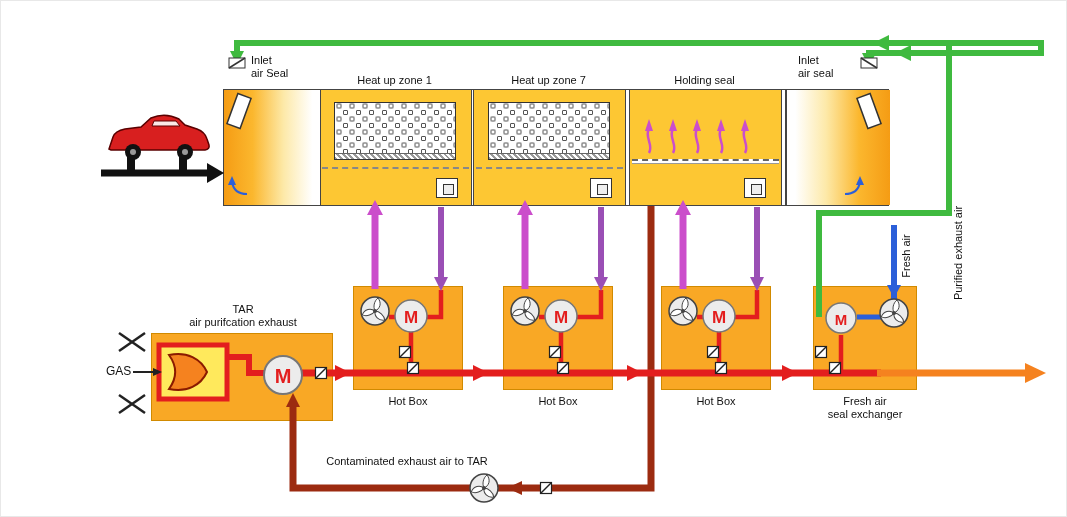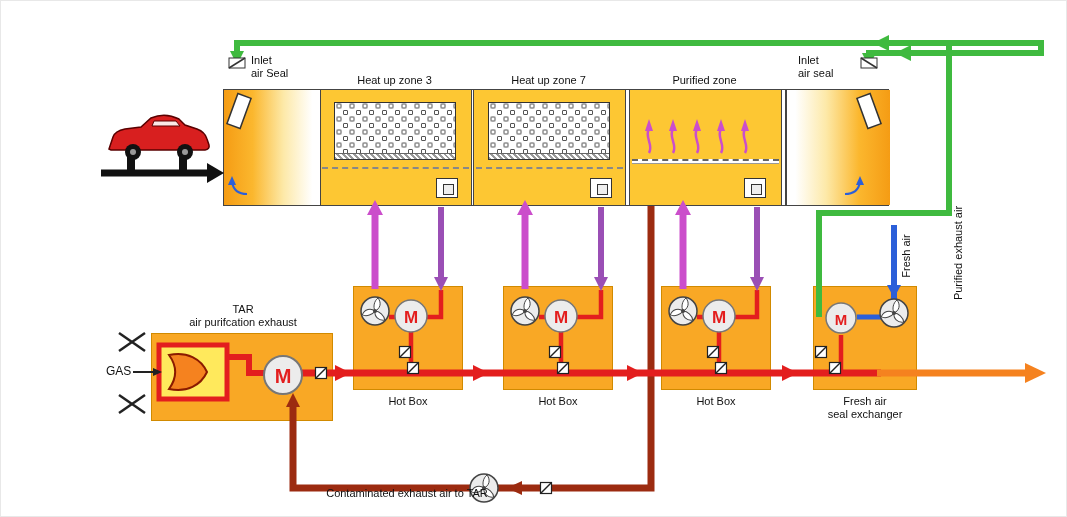--- a/index.html
+++ b/index.html
@@ -254,36 +254,36 @@
   </svg>
 
   <div class="lbl" style="left:250px;top:53px;">
     <div>Inlet</div>
     <div>air Seal</div>
   </div>
   <div class="lbl" style="left:797px;top:53px;">
     <div>Inlet</div>
     <div>air seal</div>
   </div>
-  <div class="lbl center" style="left:318px;top:73px;width:151px;">Heat up zone 3</div>
+  <div class="lbl center" style="left:318px;top:73px;width:151px;">Heat up zone 1</div>
   <div class="lbl center" style="left:472px;top:73px;width:151px;">Heat up zone 7</div>
-  <div class="lbl center" style="left:628px;top:73px;width:151px;">Purified zone</div>
+  <div class="lbl center" style="left:628px;top:73px;width:151px;">Holding seal</div>
 
   <div class="lbl center" style="left:152px;top:302px;width:180px;">
     <div>TAR</div>
     <div>air purifcation exhaust</div>
   </div>
   <div class="lbl" style="left:105px;top:364px;font-size:12px;">GAS</div>
 
   <div class="lbl center" style="left:352px;top:394px;width:110px;">Hot Box</div>
   <div class="lbl center" style="left:502px;top:394px;width:110px;">Hot Box</div>
   <div class="lbl center" style="left:660px;top:394px;width:110px;">Hot Box</div>
 
   <div class="lbl center" style="left:804px;top:394px;width:120px;">
     <div>Fresh air</div>
     <div>seal exchanger</div>
   </div>
 
-  <div class="lbl center" style="left:298px;top:454px;width:216px;margin-top:32px;">Contaminated exhaust air to TAR</div>
+  <div class="lbl center" style="left:298px;top:454px;width:216px;">Contaminated exhaust air to TAR</div>
   <div class="lbl vert" style="left:905px;top:255px;">Fresh air</div>
   <div class="lbl vert" style="left:957px;top:252px;">Purified exhaust air</div>
 
 </div>
 
 </body></html>

